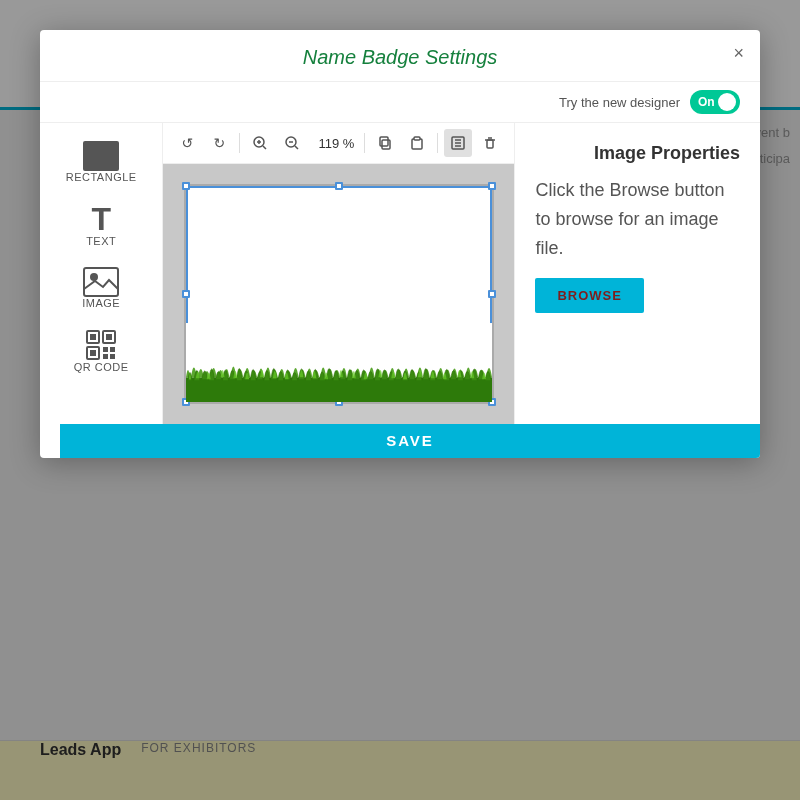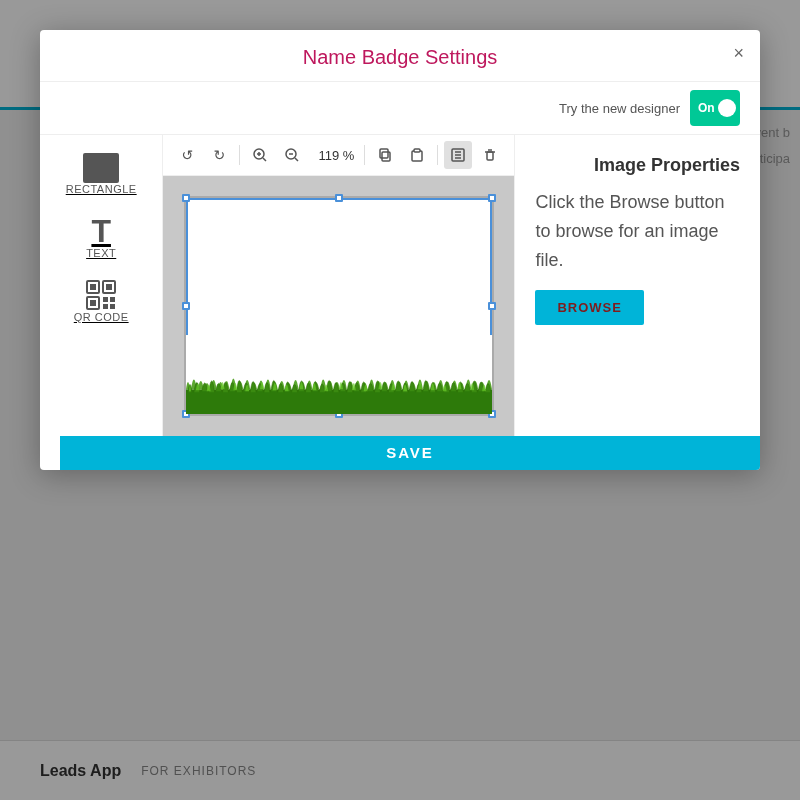--- a/index.html
+++ b/index.html
@@ -30,24 +30,23 @@
       border-bottom: 3px solid #00b4d8;
     }
 
     
     .bg-bottom {
       position: absolute;
       bottom: 0;
       left: 0;
       right: 0;
       height: 60px;
-      background: #ffffff;
+      background: #fef9c3;
       border-top: 1px solid #ddd;
       display: flex;
-      align-items: center;
       padding: 0 40px;
     }
 
     .bg-bottom-title {
       font-size: 16px;
       font-weight: bold;
       color: #333;
       margin-right: 20px;
     }
 
@@ -94,21 +93,22 @@
       padding: 16px 20px 0 20px;
       text-align: center;
       position: relative;
       border-bottom: 1px solid #eee;
       padding-bottom: 12px;
     }
 
     .modal-title {
       font-size: 20px;
       font-weight: 400;
-      color: #be185d;
+      color: #15803d;
+      font-style: italic;
     }
 
     .modal-close {
       position: absolute;
       right: 16px;
       top: 14px;
       font-size: 18px;
       cursor: pointer;
       color: #666;
       background: none;
@@ -128,24 +128,24 @@
     .designer-toggle-label {
       font-size: 13px;
       color: #555;
       margin-right: 10px;
     }
 
     .toggle-switch {
       display: inline-flex;
       align-items: center;
       background: #00c896;
-      border-radius: 4px;
+      border-radius: 12px;
       padding: 2px 4px;
       min-width: 50px;
-      height: 36px;
+      height: 24px;
       cursor: pointer;
       text-align: right;
     }
 
     .toggle-knob {
       width: 18px;
       height: 18px;
       background: #fff;
       border-radius: 50%;
       margin-left: auto;
@@ -167,21 +167,20 @@
 
     
     .left-toolbar {
       width: 132px;
       border-right: 1px solid #eee;
       display: flex;
       flex-direction: column;
       align-items: center;
       padding: 10px 0;
       gap: 4px;
-      text-decoration: underline;
     }
 
     .tool-item {
       display: flex;
       flex-direction: column;
       align-items: center;
       width: 90px;
       padding: 8px 0;
       cursor: pointer;
       border-radius: 4px;
@@ -423,20 +422,28 @@
       <div class="tool-item">
         <div class="rect-icon"></div>
         <span class="tool-label">RECTANGLE</span>
       </div>
 
       <div class="tool-item">
         <div class="text-icon-t">T</div>
         <span class="tool-label">TEXT</span>
       </div>
 
+      <div class="tool-item">
+        <svg class="image-icon-svg" viewBox="0 0 36 30" fill="none" xmlns="http://www.w3.org/2000/svg">
+          <rect x="1" y="1" width="34" height="28" rx="2" stroke="#555" stroke-width="2" fill="none"></rect>
+          <circle cx="11" cy="10" r="4" fill="#555"></circle>
+          <polyline points="1,22 12,14 20,20 26,13 35,22" stroke="#555" stroke-width="2" fill="none"></polyline>
+        </svg>
+        <span class="tool-label">IMAGE</span>
+      </div>
 
       <div class="tool-item">
         <svg class="qr-icon-svg" viewBox="0 0 32 32" fill="#555" xmlns="http://www.w3.org/2000/svg">
 
           <rect x="2" y="2" width="12" height="12" rx="1" fill="none" stroke="#555" stroke-width="2"></rect>
           <rect x="5" y="5" width="6" height="6" fill="#555"></rect>
 
           <rect x="18" y="2" width="12" height="12" rx="1" fill="none" stroke="#555" stroke-width="2"></rect>
           <rect x="21" y="5" width="6" height="6" fill="#555"></rect>
 

